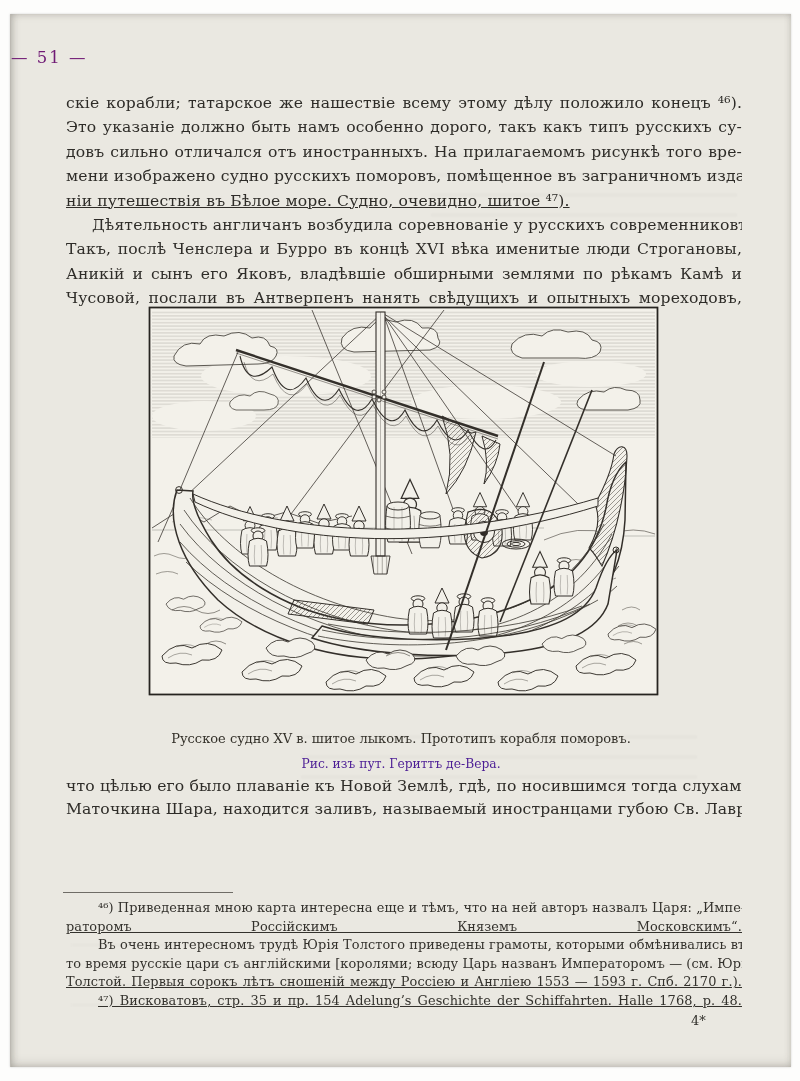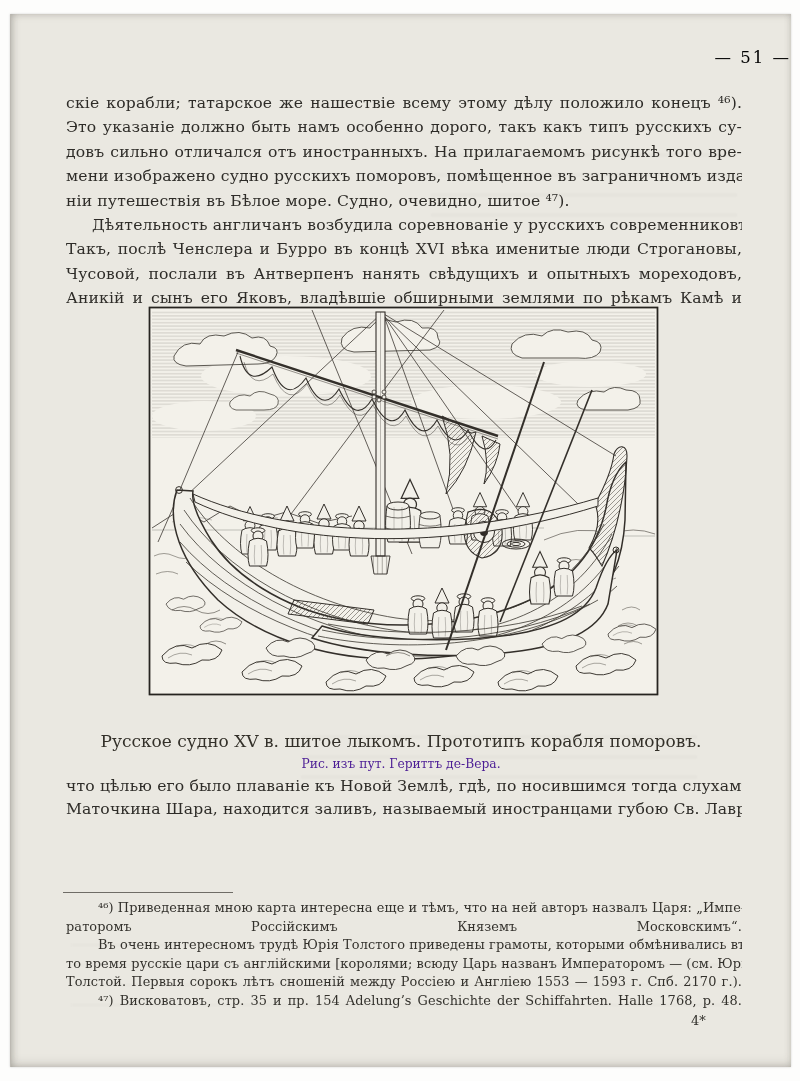--- a/index.html
+++ b/index.html
@@ -13,47 +13,47 @@
     border-left:1px solid #bcb9b2;
     box-shadow:
       inset 4px 0 8px -3px rgba(70,64,56,.28),
       inset -3px 0 7px -3px rgba(70,64,56,.14),
       inset 0 -6px 12px -5px rgba(70,64,56,.22),
       inset 0 5px 10px -5px rgba(70,64,56,.14),
       0 0 2px rgba(0,0,0,.18);
   }
   .pageno{
     position:absolute;left:0;top:34px;width:100%;
-    text-align:right;font-size:16.5px;letter-spacing:2px;color:#000000;
+    text-align:left;font-size:16.5px;letter-spacing:2px;color:#701a75;
   }
   .flow{position:absolute;left:55px;width:676px;}
   .ln{
     height:24.4px;line-height:24.4px;font-size:15.6px;
     white-space:nowrap;overflow:hidden;
     text-align:justify;text-align-last:justify;
     letter-spacing:.15px;
   }
   .p3 .ln{height:23.2px;line-height:23.2px;}
-  .end{text-align-last:left;}
+  .end{text-align-last:left;text-decoration:underline;}
   .ind{text-indent:26px;}
   .find{text-indent:32px;}
   .fns{position:absolute;left:55px;width:676px;}
   .fn{
     height:18.6px;line-height:18.6px;font-size:12.9px;
     white-space:nowrap;overflow:hidden;
     text-align:justify;text-align-last:justify;
     letter-spacing:.1px;color:#33312c;
   }
   .fnrule{position:absolute;left:52px;top:878px;width:170px;height:1px;background:#6f6c66;}
   .fig{
     position:absolute;left:135px;top:290px;width:515px;height:394px;margin:0;padding:0;
   }
   .cap{
     position:absolute;left:0;top:717px;width:100%;
-    text-align:center;font-size:17px;white-space:nowrap;color:#333029;
+    text-align:center;font-size:13px;white-space:nowrap;color:#333029;
   }
   .credit{
     position:absolute;left:0;top:699px;width:100%;
     text-align:center;font-size:12.3px;white-space:nowrap;color:#4c1d95;margin-top:44px;
   }
   .sig{position:absolute;left:680px;top:999px;font-size:13px;color:#33312c;}
   .ghost{
     position:absolute;opacity:.5;filter:blur(1.3px);pointer-events:none;
     background:repeating-linear-gradient(180deg, rgba(95,92,86,.10) 0 2.5px, rgba(0,0,0,0) 2.5px 20px);
   }
@@ -73,22 +73,22 @@
   <div class="pageno">— 51 —</div>
 
   <div class="flow" style="top:77px">
     <div class="ln">скіе корабли; татарское же нашествіе всему этому дѣлу положило конецъ ⁴⁶).</div>
     <div class="ln">Это указаніе должно быть намъ особенно дорого, такъ какъ типъ русскихъ су-</div>
     <div class="ln">довъ сильно отличался отъ иностранныхъ. На прилагаемомъ рисункѣ того вре-</div>
     <div class="ln">мени изображено судно русскихъ поморовъ, помѣщенное въ заграничномъ изда-</div>
     <div class="ln end">ніи путешествія въ Бѣлое море. Судно, очевидно, шитое ⁴⁷).</div>
     <div class="ln ind">Дѣятельность англичанъ возбудила соревнованіе у русскихъ современниковъ.</div>
     <div class="ln">Такъ, послѣ Ченслера и Бурро въ концѣ XVI вѣка именитые люди Строгановы,</div>
+    <div class="ln">Аникій и сынъ его Яковъ, владѣвшіе обширными землями по рѣкамъ Камѣ и</div>
     <div class="ln">Чусовой, послали въ Антверпенъ нанять свѣдущихъ и опытныхъ мореходовъ,</div>
-    <div class="ln">Аникій и сынъ его Яковъ, владѣвшіе обширными землями по рѣкамъ Камѣ и</div>
   </div>
 
   <figure class="fig">
     <svg width="515" height="394" viewBox="0 0 515 394">
       <defs>
         <pattern id="pH" width="6" height="3.4" patternUnits="userSpaceOnUse">
           <path d="M0,1.7 H6" stroke="#55504a" stroke-width="0.55"></path>
         </pattern>
         <pattern id="pD" width="5" height="5" patternUnits="userSpaceOnUse">
           <path d="M0,5 L5,0" stroke="#4e4a44" stroke-width="0.55"></path>

